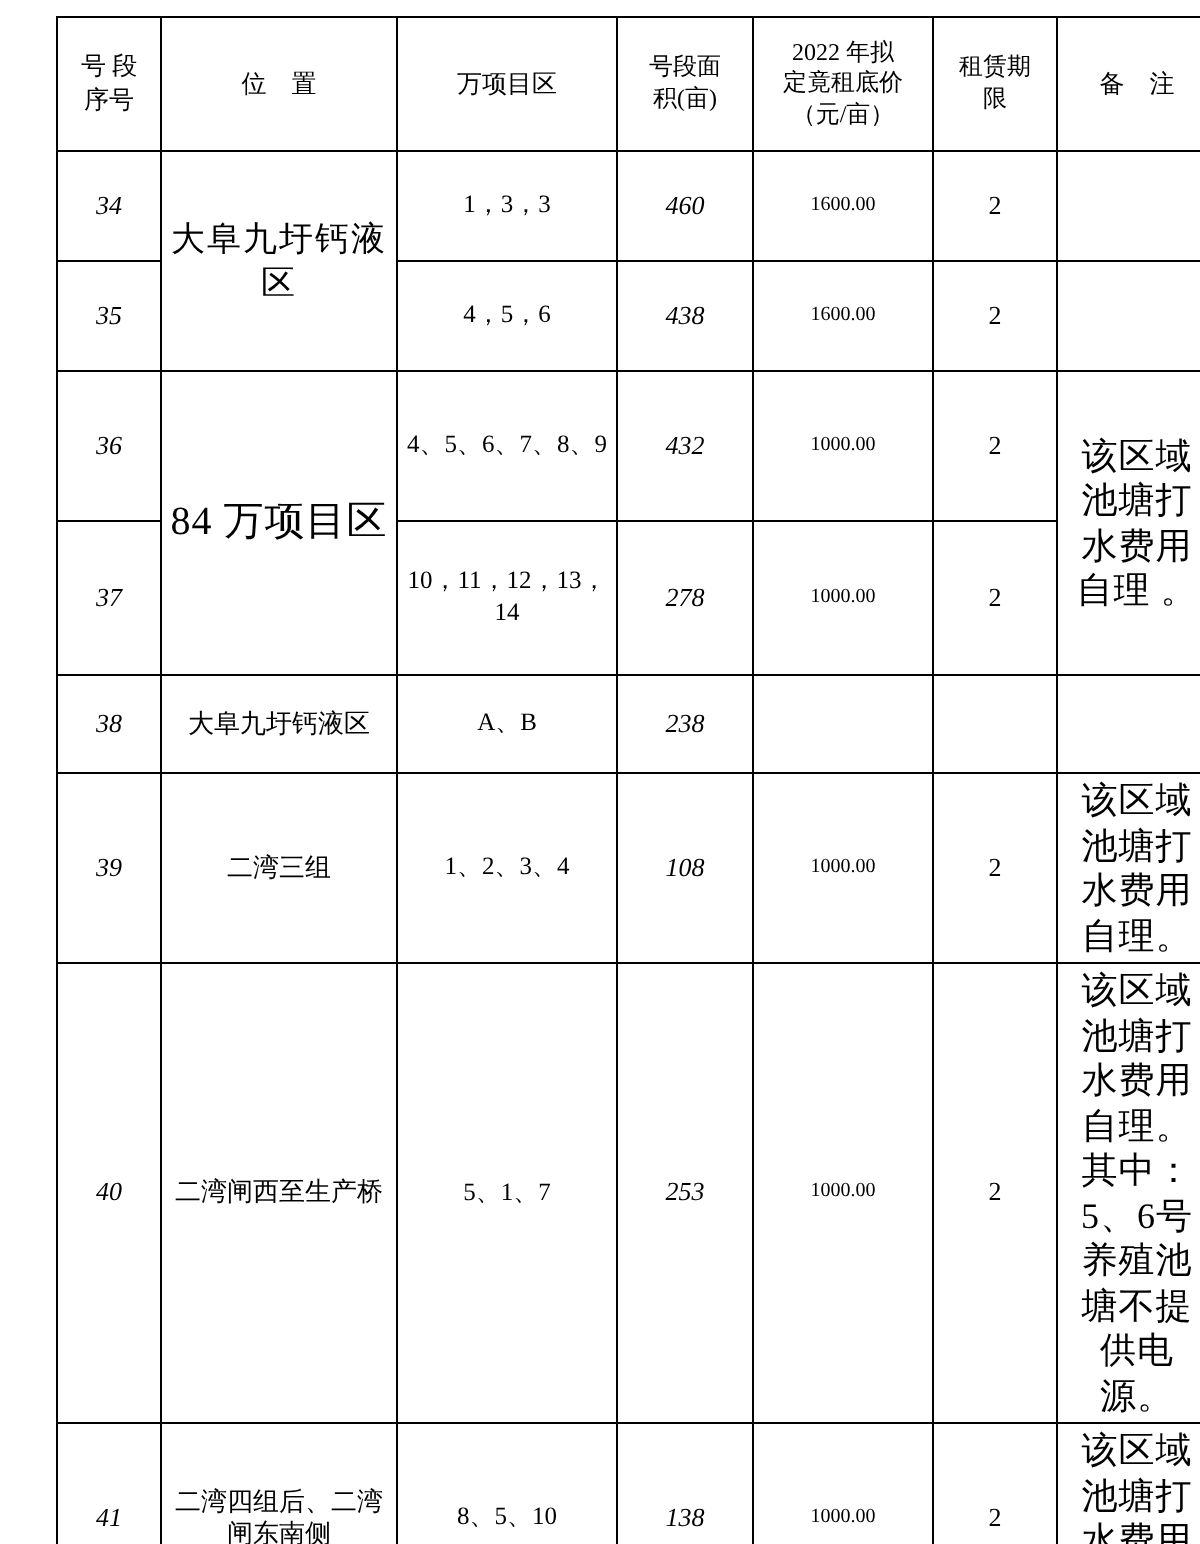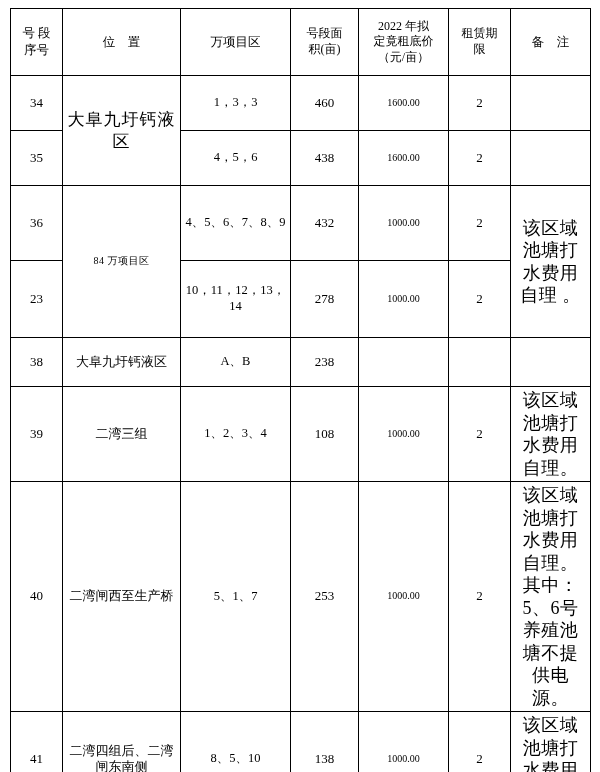--- a/index.html
+++ b/index.html
@@ -12,21 +12,21 @@
     height: 772px;
     font-family: "Liberation Serif", "DejaVu Serif", serif;
     color: #000000;
     overflow: hidden;
   }
   .sheet {
     width: 600px;
     height: 772px;
     position: relative;
     box-sizing: border-box;
-    padding: 8px 10px 8px 10px;
+    padding: 8px 10px 8px 28px;
   }
   table.grid {
     border-collapse: collapse;
     width: 580px;
     table-layout: fixed;
     margin: 0 auto;
   }
   table.grid td, table.grid th {
     border: 1px solid #000000;
     text-align: center;
@@ -55,39 +55,39 @@
     display: block;
     line-height: 1.35;
   }
   .hdr-small {
     font-size: 12px;
     line-height: 1.3;
   }
   tbody td {
     font-size: 12.5px;
   }
-  td.seq { font-size: 13px; }
+  td.seq { font-size: 13px; font-style: italic; }
   td.pond { font-size: 12.5px; line-height: 1.35; }
-  td.area { font-size: 13px; }
+  td.area { font-size: 13px; font-style: italic; }
   td.price { font-size: 10px; }
   td.term { font-size: 13px; }
   td.note {
     font-size: 18px;
     font-weight: bold;
     line-height: 1.5;
     letter-spacing: 0.5px;
   }
   td.loc { font-size: 13px; line-height: 1.5; }
   td.loc-big {
     font-size: 17px;
     letter-spacing: 1px;
     line-height: 1.7;
   }
   td.loc-mid {
-    font-size: 10px;
+    font-size: 20px;
     letter-spacing: 0.5px;
   }
   tr.r-34 td { height: 50px; }
   tr.r-35 td { height: 50px; }
   tr.r-36 td { height: 70px; }
   tr.r-37 td { height: 72px; }
   tr.r-38 td { height: 44px; }
   tr.r-39 td { height: 70px; }
   tr.r-40 td { height: 170px; text-align: center; }
   tr.r-41 td { height: 72px; }
@@ -163,21 +163,21 @@
         <td class="seq">36</td>
         <td class="loc loc-mid" rowspan="2">84 万项目区</td>
         <td class="pond">4、5、6、7、8、9</td>
         <td class="area">432</td>
         <td class="price">1000.00</td>
         <td class="term">2</td>
         <td class="note" rowspan="2">该区域池塘打水费用自理 。</td>
       </tr>
 
       <tr class="r-37">
-        <td class="seq">23</td>
+        <td class="seq">37</td>
         <td class="pond">10，11，12，13，14</td>
         <td class="area">278</td>
         <td class="price">1000.00</td>
         <td class="term">2</td>
       </tr>
 
       <tr class="r-38">
         <td class="seq">38</td>
         <td class="loc">大阜九圩钙液区</td>
         <td class="pond">A、B</td>

